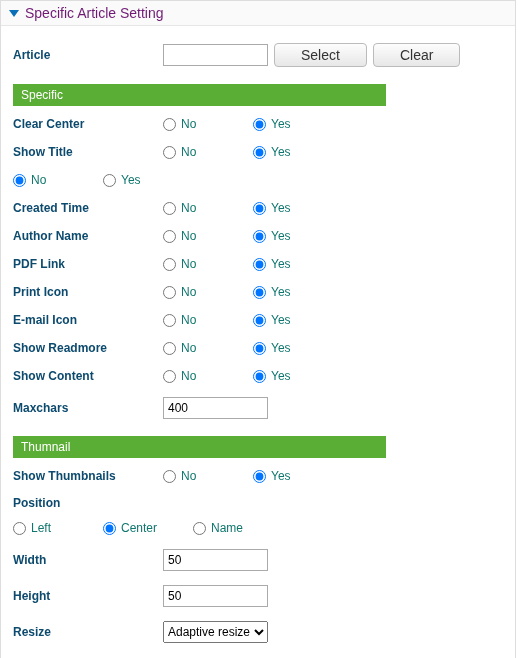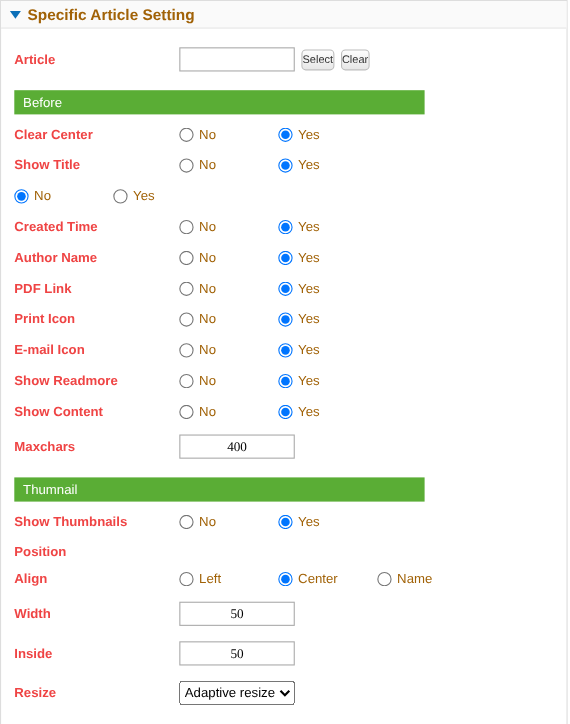--- a/index.html
+++ b/index.html
@@ -23,60 +23,59 @@
     background: #fafafa;
   }
   .panel-header .tri {
     width: 0; height: 0;
     border-left: 5px solid transparent;
     border-right: 5px solid transparent;
     border-top: 7px solid #0b6fb8;
     margin-right: 6px;
   }
   .panel-title {
-    font-weight: bold;
+    font-weight: normal;
     font-size: 14px;
-    color: #a16207;
+    color: #701a75;
   }
   .panel-body {
     padding: 10px 12px 24px 12px;
   }
   .row {
     display: flex;
     align-items: center;
     padding: 7px 0;
   }
   .label-col {
     width: 150px;
     font-weight: bold;
-    color: #ef4444;
+    color: #0c4a6e;
   }
   .control-col {
     flex: 1;
     display: flex;
     align-items: center;
   }
   .input-text {
     width: 95px;
     height: 18px;
     padding: 1px 4px;
     border: 1px solid #aaa;
-    font-family: Liberation Serif, serif;
+    font-family: Liberation Sans, sans-serif;
     font-size: 12px;
     box-sizing: content-box;
-    text-align: center;
   }
   .btn {
     display:inline-block;
-    font-size: 10px;
+    font-size: 14px;
     color: #333;
     background: linear-gradient(#fdfdfd,#e7e7e7);
     border: 1px solid #bbb;
     border-radius: 4px;
-    padding: 3px 0;
+    padding: 3px 26px;
     margin-left: 6px;
     cursor: pointer;
   }
   .section-header {
     background: #5aad35;
     color: #fff;
     padding: 4px 8px;
     font-size: 12px;
     margin: 10px 0 4px 0;
     width: 357px;
@@ -89,21 +88,21 @@
   .rb-wrap {
     display:flex;
     align-items:center;
     width: 90px;
   }
   .rb-wrap input[type="radio"] {
     margin: 0 5px 0 0;
   }
   .rb-wrap label,
   .hrad label {
-    color: #a16207;
+    color: #0f766e;
   }
   .hrad {
     display: flex;
     flex-wrap: wrap;
     align-items:center;
     gap: 16px;
     padding: 6px 0;
   }
   .hrad .opt {
     display:flex;
@@ -130,21 +129,21 @@
 
     <div class="row">
       <div class="label-col">Article</div>
       <div class="control-col">
         <input type="text" class="input-text" value="" style="">
         <button class="btn">Select</button>
         <button class="btn">Clear</button>
       </div>
     </div>
 
-    <div class="section-header">Before</div>
+    <div class="section-header">Specific</div>
 
     <div class="row">
       <div class="label-col">Clear Center</div>
       <div class="control-col radio-pair">
         <span class="rb-wrap">
             <input type="radio" name="clear_images" style="">
             <label>No</label>
           </span>
         <span class="rb-wrap">
             <input type="radio" name="clear_images" checked="" style="">
@@ -299,21 +298,20 @@
             <label>Yes</label>
           </span>
       </div>
     </div>
 
     <div style="padding:6px 0 0 0;">
       <div class="label-col" style="margin-bottom:4px;">Position</div>
     </div>
 
     <div class="row">
-      <div class="label-col">Align</div>
       <div class="control-col radio-pair">
         <span class="rb-wrap">
             <input type="radio" name="align" style="">
             <label>Left</label>
           </span>
         <span class="rb-wrap">
             <input type="radio" name="align" checked="" style="">
             <label>Center</label>
           </span>
         <span class="rb-wrap">
@@ -324,21 +322,21 @@
     </div>
 
     <div class="row">
       <div class="label-col">Width</div>
       <div class="control-col">
           <input type="text" class="input-text" value="50" style="">
         </div>
     </div>
 
     <div class="row">
-      <div class="label-col">Inside</div>
+      <div class="label-col">Height</div>
       <div class="control-col">
           <input type="text" class="input-text" value="50" style="">
         </div>
     </div>
 
     <div class="row">
       <div class="label-col">Resize</div>
       <div class="control-col">
         <select class="select">
           <option selected="">Adaptive resize</option>

